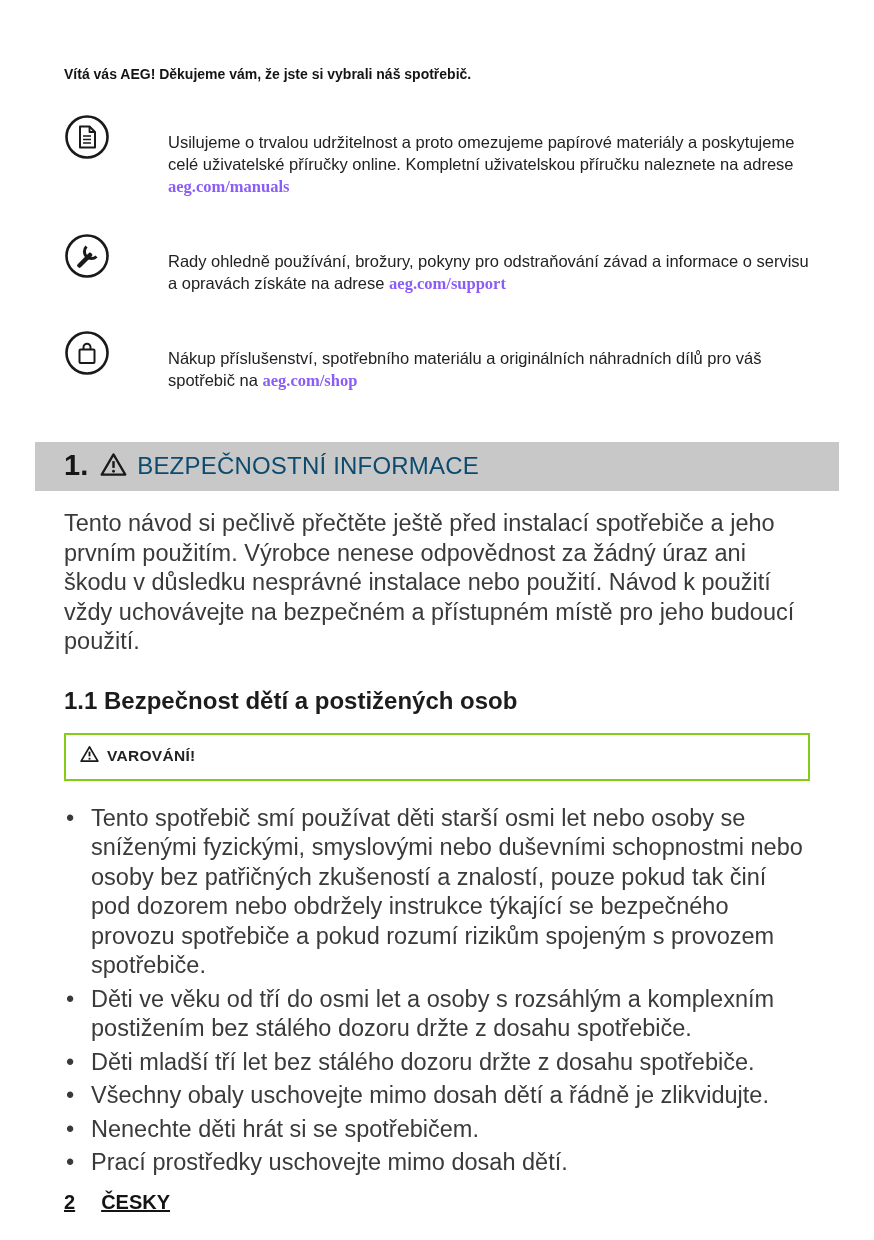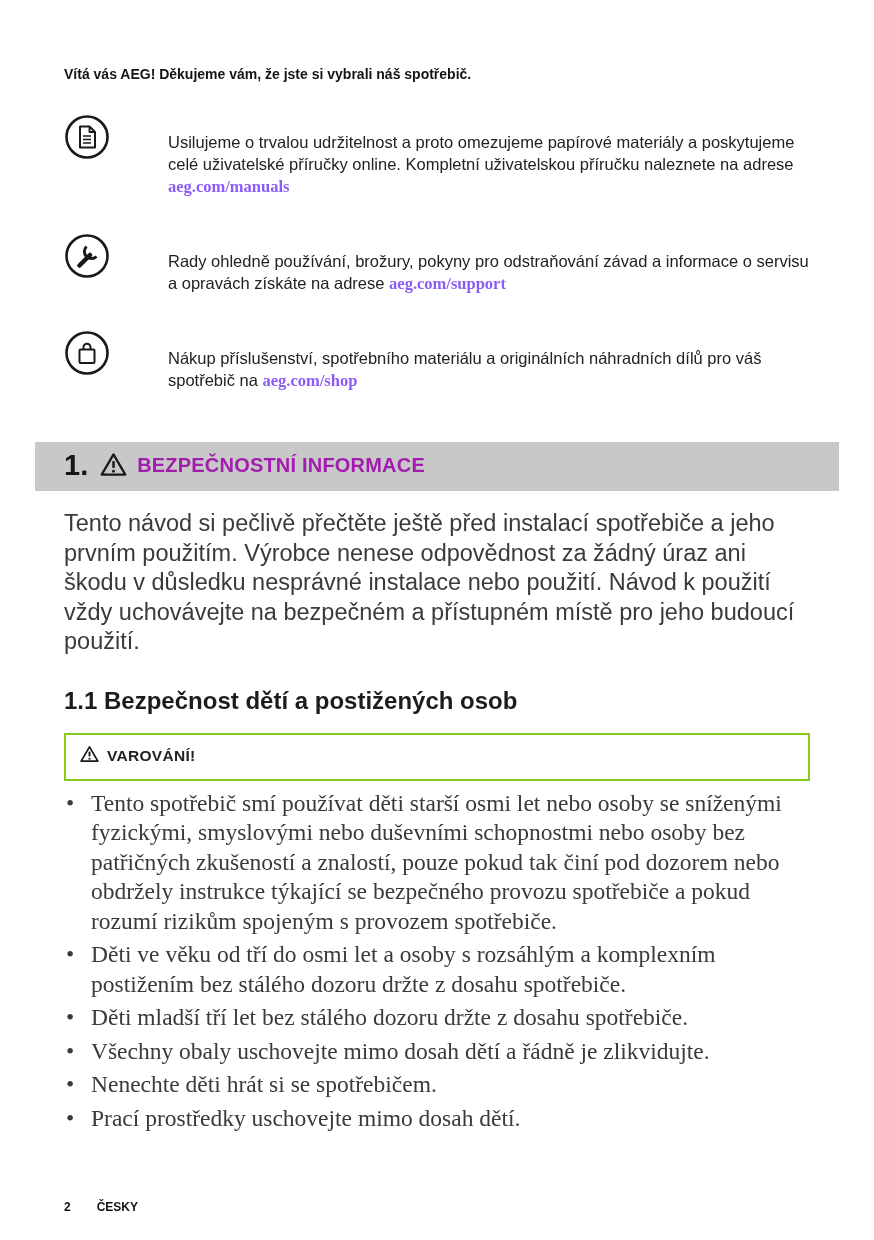--- a/index.html
+++ b/index.html
@@ -19,49 +19,49 @@
   .intro-text b{color:#8b5cf6;font-family:Liberation Serif, serif;}
 
   .section-banner{
     background:#c8c8c8;
     margin:34px -29px 0 -29px;
     padding:7px 10px 9px 29px;
     display:flex;align-items:center;
   }
   .section-banner .num{font-size:29px;font-weight:bold;color:#161616;}
   .section-banner .tri{margin:2px 10px 0 12px;}
-  .section-banner .ttl{font-size:20px;font-weight:bold;color:#a21caf;letter-spacing:0.2px;}
+  .section-banner .ttl{font-size:24px;font-weight:normal;color:#0c4a6e;letter-spacing:0.2px;}
 
   .lead{font-size:23.5px;line-height:29.5px;color:#3a3a3a;margin:18px 0 0 0;}
 
   .sub-heading{font-size:24px;font-weight:bold;color:#1c1c1c;margin:30px 0 0 0;}
 
   .warning-box{
     border:2px solid #84cc16;
     margin-top:18px;
     padding:10px 14px 12px 12px;
   }
   .warning-head{display:flex;align-items:center;}
   .warning-head .tri-s{margin:0 8px 0 2px;}
   .warning-label{font-size:15.5px;font-weight:bold;color:#222;letter-spacing:0.3px;}
   .warning-text{font-size:23.5px;line-height:30px;color:#3a3a3a;margin-top:12px;}
 
-  ul.safety-list{margin:8px 0 0 0;padding:0 0 0 27px;list-style:none;font-family:Liberation Serif, serif;}
+  ul.safety-list{margin:23px 0 0 0;padding:0 0 0 27px;list-style:none;}
   ul.safety-list li{
     position:relative;
     font-size:23.5px;line-height:29.5px;color:#3a3a3a;
     margin-bottom:4px;
   }
   ul.safety-list li::before{
     content:"\2022";
     position:absolute;left:-25px;top:0;
     color:#3a3a3a;font-size:23.5px;
   }
 
-  .footer{position:absolute;left:64px;bottom:26px;font-size:12px;font-weight:bold;color:#141414;}
+  .footer{position:absolute;left:64px;bottom:26px;font-size:20px;font-weight:bold;color:#141414;text-decoration:underline;}
   .footer .pg{margin-right:26px;}
 
   .stroke{fill:none;stroke:#1a1a1a;}
 </style>
 </head>
 <body>
 
 <div class="page">
 
   <p class="welcome-title">Vítá vás AEG! Děkujeme vám, že jste si vybrali náš spotřebič.</p>

